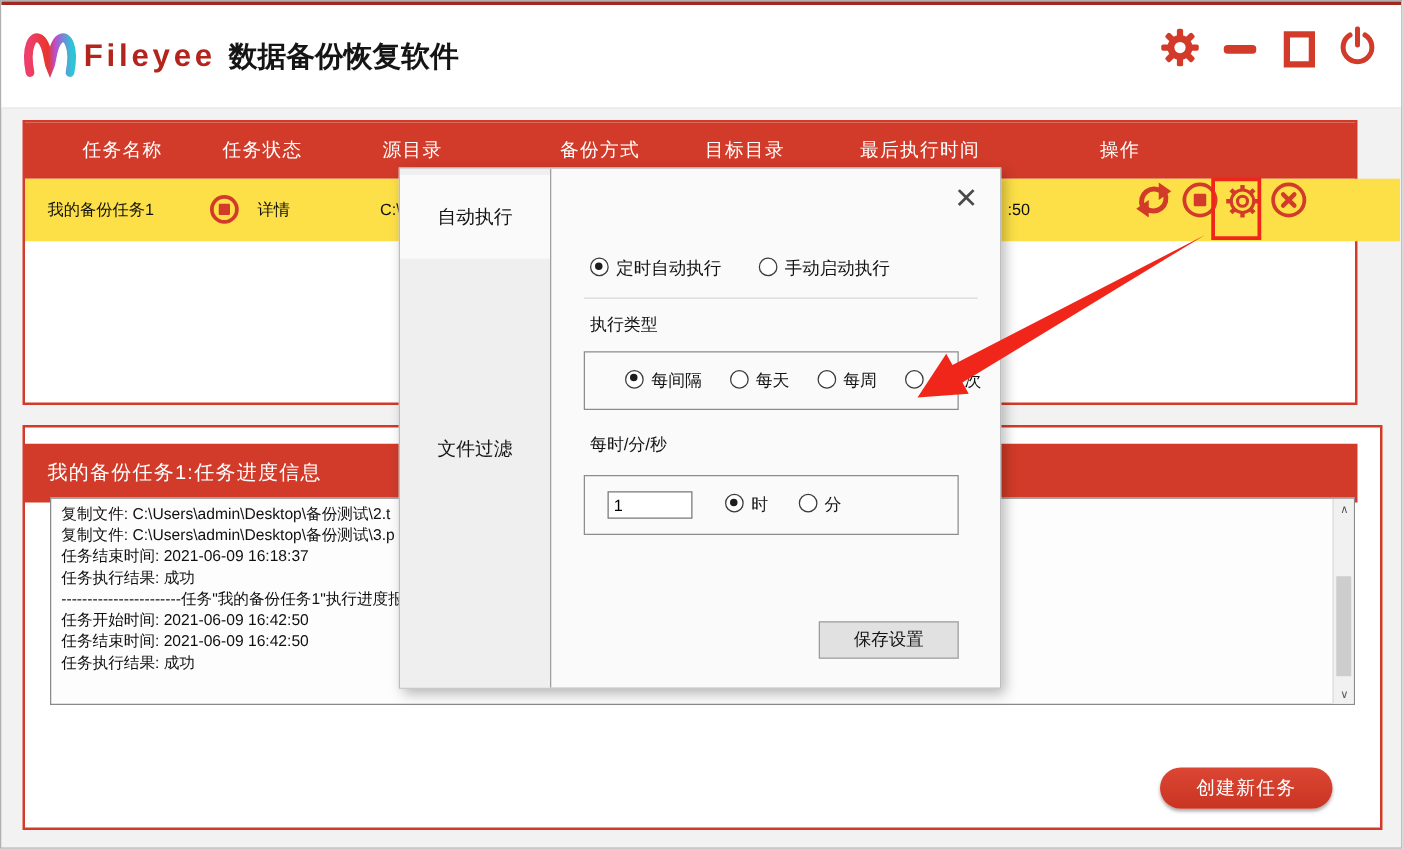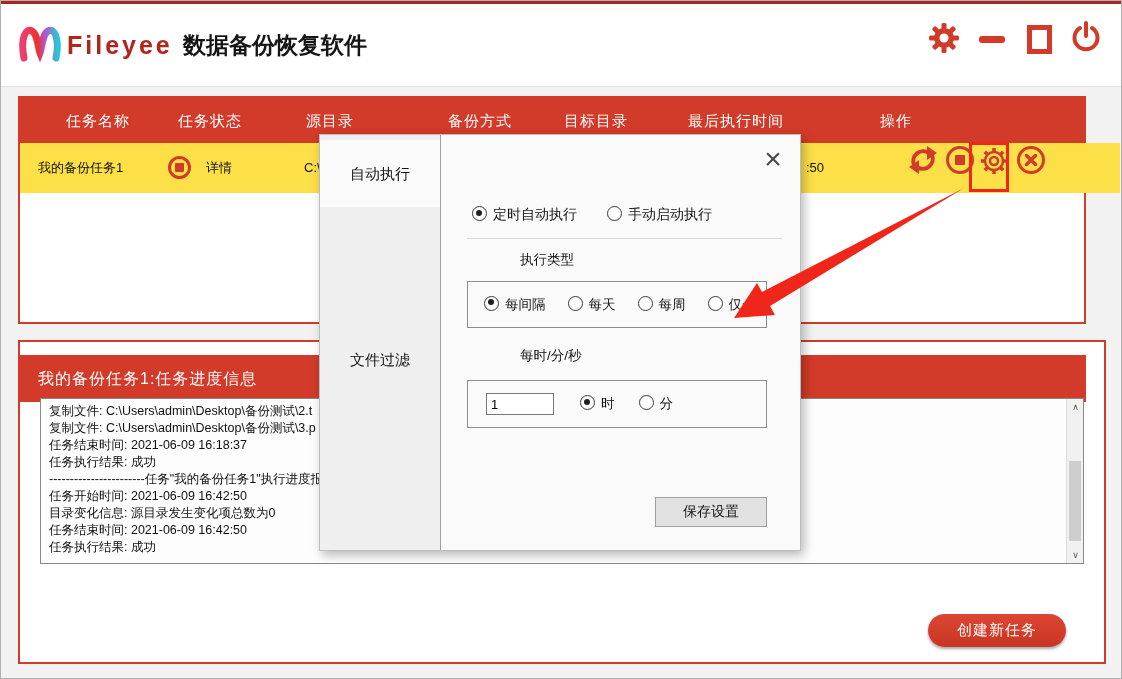--- a/index.html
+++ b/index.html
@@ -39,28 +39,28 @@
   
   .dialog{position:absolute;left:318px;top:133px;width:482px;height:417px;background:#fafafa;border:1px solid #bdbdbd;box-shadow:3px 4px 10px rgba(0,0,0,0.28);box-sizing:border-box;z-index:40;}
   .dlg-side{position:absolute;left:0;top:0;width:121px;height:100%;background:#efefef;border-right:1px solid #9f9f9f;box-sizing:border-box;}
   .dlg-tab{position:absolute;left:0;width:120px;height:62px;line-height:62px;text-align:center;font-size:15px;color:#141414;cursor:pointer;}
   .t0{top:5px;height:67px;line-height:67px;background:#fafafa;}
   .t1{top:132px;}
   .t2{top:194px;}
   .dlg-close{position:absolute;left:436px;top:6px;width:34px;height:36px;background:none;border:none;font-size:30px;font-weight:300;color:#4a4a4a;cursor:pointer;line-height:34px;text-align:center;padding:0;}
   .radio{display:inline-block;width:13px;height:13px;border:1px solid #3a3a3a;border-radius:50%;background:#fff;position:relative;vertical-align:-2px;margin-right:6px;}
   .radio.checked::after{content:"";position:absolute;left:2.5px;top:2.5px;width:6px;height:6px;background:#1d1d1d;border-radius:50%;}
-  .dlg-label{position:absolute;font-size:13.5px;color:#141414;margin-left:48px;}
+  .dlg-label{position:absolute;font-size:13.5px;color:#141414;}
   .trigger-row{position:absolute;left:152px;top:71px;font-size:14px;color:#141414;}
   .trigger-row .opt{margin-right:26px;cursor:pointer;}
   .dlg-divider{position:absolute;left:147px;top:103px;width:315px;height:1px;background:#d8d8d8;}
   .groupbox{position:absolute;left:147px;width:300px;border:1px solid #8c8c8c;background:#fafafa;box-sizing:border-box;}
   .gb1{top:146px;height:47px;}
   .gb2{top:245px;height:48px;}
-  .gb-opts{position:absolute;left:16px;top:0;height:100%;display:flex;align-items:center;font-size:13.5px;color:#141414;}
+  .gb-opts{position:absolute;left:32px;top:0;height:100%;display:flex;align-items:center;font-size:13.5px;color:#141414;}
   .gb1 .opt{margin-right:22px;cursor:pointer;white-space:nowrap;}
   .interval-input{position:absolute;left:18px;top:12px;width:68px;height:22px;border:1px solid #777;font-size:13px;padding:1px 4px;box-sizing:border-box;background:#fff;font-family:"Liberation Sans",sans-serif;}
   .unit-opts{position:absolute;left:112px;top:0;height:100%;display:flex;align-items:center;font-size:13.5px;color:#141414;}
   .unit-opts .opt{margin-right:24px;cursor:pointer;}
   .save-btn{position:absolute;left:335px;top:362px;width:112px;height:30px;background:#e1e1e1;border:1px solid #9e9e9e;font-size:14px;color:#141414;cursor:pointer;font-family:"Liberation Sans",sans-serif;}
   
   .gear-highlight{position:absolute;left:968px;top:141px;width:40px;height:50px;border:3px solid #f0261b;box-sizing:border-box;z-index:60;pointer-events:none;}
   .arrow-overlay{position:absolute;left:0;top:0;z-index:60;pointer-events:none;}
 </style>
 </head>
@@ -185,21 +185,20 @@
       <span class="progress-title">我的备份任务1:任务进度信息</span>
     </div>
     <div class="logbox">
       <div class="loglines">
         <div>复制文件: C:\Users\admin\Desktop\备份测试\2.t</div>
         <div>复制文件: C:\Users\admin\Desktop\备份测试\3.p</div>
         <div>任务结束时间: 2021-06-09 16:18:37</div>
         <div>任务执行结果: 成功</div>
         <div>-----------------------任务"我的备份任务1"执行进度报</div>
         <div>任务开始时间: 2021-06-09 16:42:50</div>
-        <div>目录变化信息: 源目录发生变化项总数为0</div>
         <div>任务结束时间: 2021-06-09 16:42:50</div>
         <div>任务执行结果: 成功</div>
       </div>
       <div class="vscroll">
         <div class="sb-arrow sb-up">∧</div>
         <div class="sb-thumb"></div>
         <div class="sb-arrow sb-down">∨</div>
       </div>
     </div>
     <button class="create-btn">创建新任务</button>

